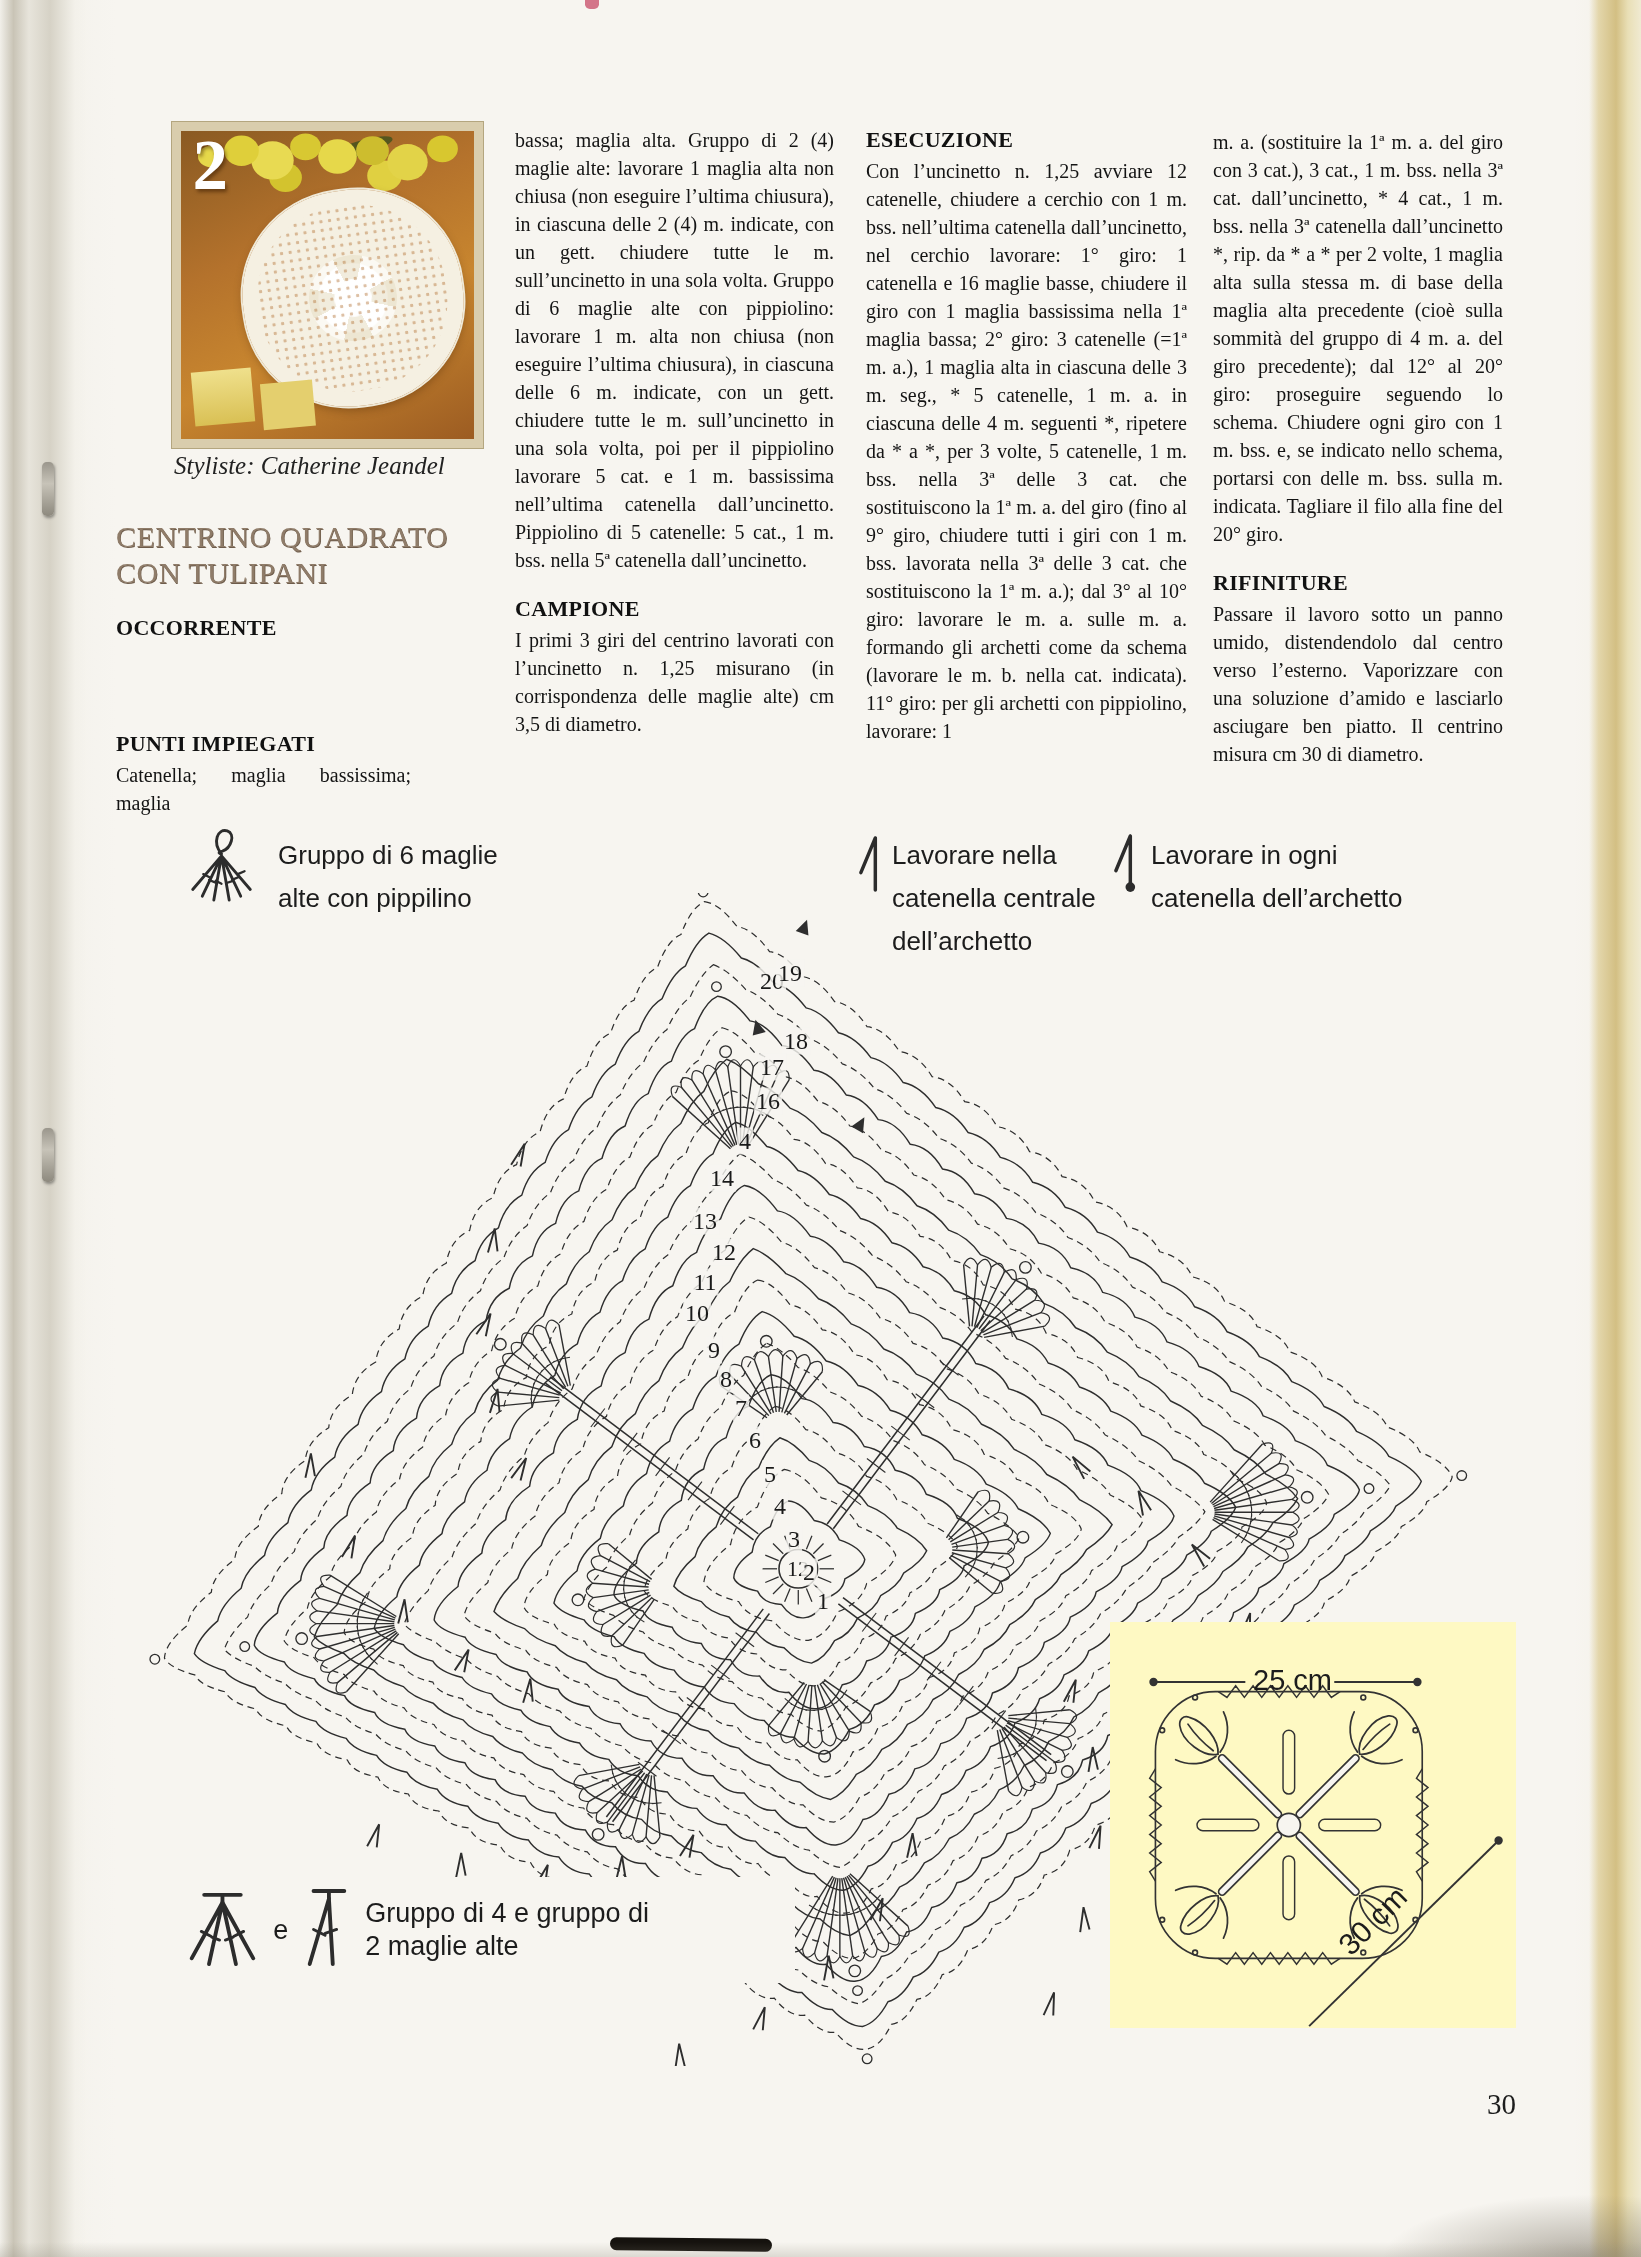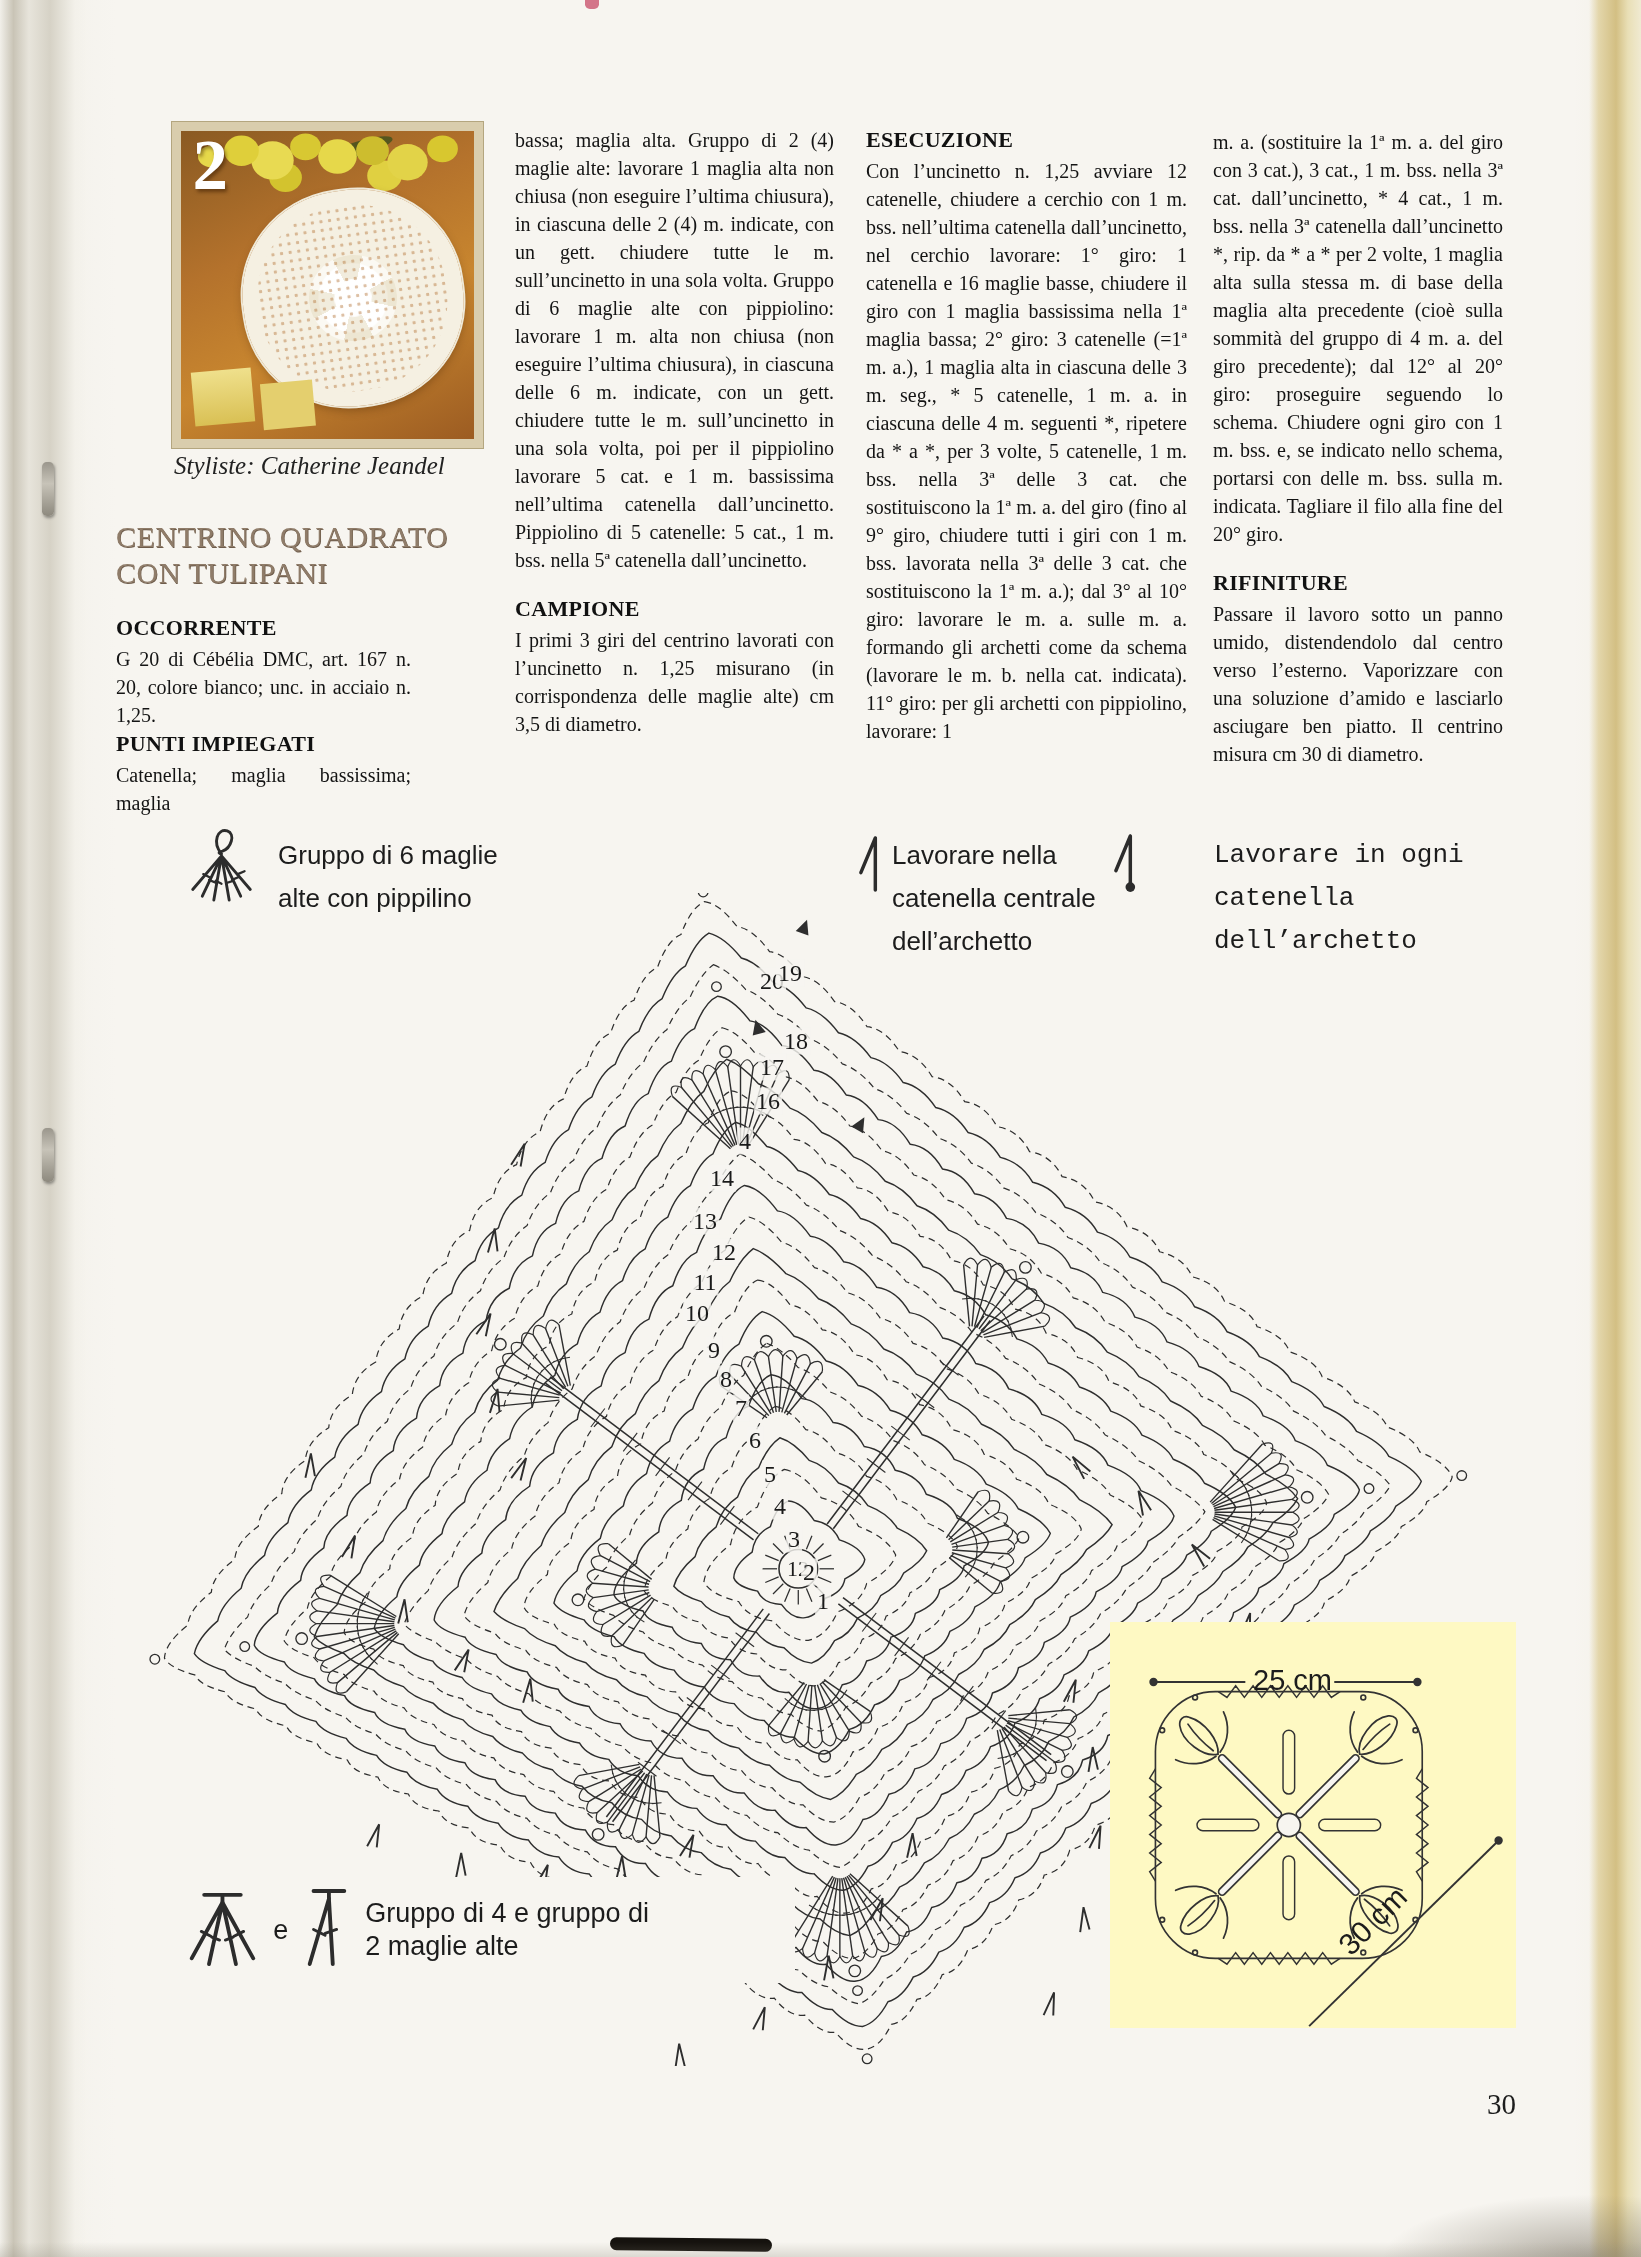--- a/index.html
+++ b/index.html
@@ -63,21 +63,21 @@
   .block2 { margin-top:21px; }
   .c1 { left:116px; width:295px; }
   .c1a { top:614px; } .c1b { top:730px; }
   .c2 { left:515px; top:126px; width:319px; }
   .c3 { left:866px; top:126px; width:321px; }
   .c4 { left:1213px; top:128px; width:290px; }
 
   .legend-text { font-family:"Liberation Sans","DejaVu Sans",sans-serif; font-size:26px; line-height:43px; color:#1c1c1c; text-align:left; }
   .li1-icon { left:186px; top:826px; } .li1-text { left:278px; top:834px; width:222px; }
   .li2-icon { left:857px; top:832px; } .li2-text { left:892px; top:834px; width:270px; }
-  .li3-icon { left:1112px; top:830px; } .li3-text { left:1214px; top:834px; width:290px;font-family:Liberation Mono, monospace; }
+  .li3-icon { left:1112px; top:830px; } .li3-text { left:1151px; top:834px; width:290px; }
 
   .diagram { left:82px; top:893px; width:1448px; height:1173px; }
   .diagram svg { position:absolute; left:0; top:0; }
   .rnum { position:absolute; transform:translate(-50%,-50%); font-size:24px; color:#1a1a1a;
     background:rgba(247,245,240,.82); padding:0 1.9px; font-family:"Liberation Serif",serif; }
   .center-num { position:absolute; left:716px; top:676px; transform:translate(-50%,-50%); font-size:22px; color:#1a1a1a; }
 
   .legend-bottom { left:177px; top:1877px; width:618px; padding:7.7px 5.8px; background:#f7f5f0;
     display:flex; align-items:center; gap:13.5px; }
   .lb-connector { font-family:"Liberation Sans",sans-serif; font-size:27px; color:#1c1c1c; }
@@ -111,21 +111,20 @@
 </figure>
 <div class="abs caption">Styliste: Catherine Jeandel</div>
 
 <h1 class="abs title">
   <span>CENTRINO QUADRATO</span><br>
   <span>CON TULIPANI</span>
 </h1>
 
 <section class="abs col c1 c1a">
   <h2>OCCORRENTE</h2>
-  <p>G 20 di Cébélia DMC, art. 167 n. 20, colore bianco; unc. in acciaio n. 1,25.</p>
 </section>
 <section class="abs col c1 c1b">
   <h2>PUNTI IMPIEGATI</h2>
   <p>Catenella; maglia bassissima; maglia</p>
 </section>
 
 <section class="abs col c2">
   <p>bassa; maglia alta. Gruppo di 2 (4) maglie alte: lavorare 1 maglia alta non chiusa (non eseguire l’ultima chiusura), in ciascuna delle 2 (4) m. indicate, con un gett. chiudere tutte le m. sull’uncinetto in una sola volta. Gruppo di 6 maglie alte con pippiolino: lavorare 1 m. alta non chiusa (non eseguire l’ultima chiusura), in ciascuna delle 6 m. indicate, con un gett. chiudere tutte le m. sull’uncinetto in una sola volta, poi per il pippiolino lavorare 5 cat. e 1 m. bassissima nell’ultima catenella dall’uncinetto. Pippiolino di 5 catenelle: 5 cat., 1 m. bss. nella 5ª catenella dall’uncinetto.</p>
   <div class="block2">
     <h2>CAMPIONE</h2>

